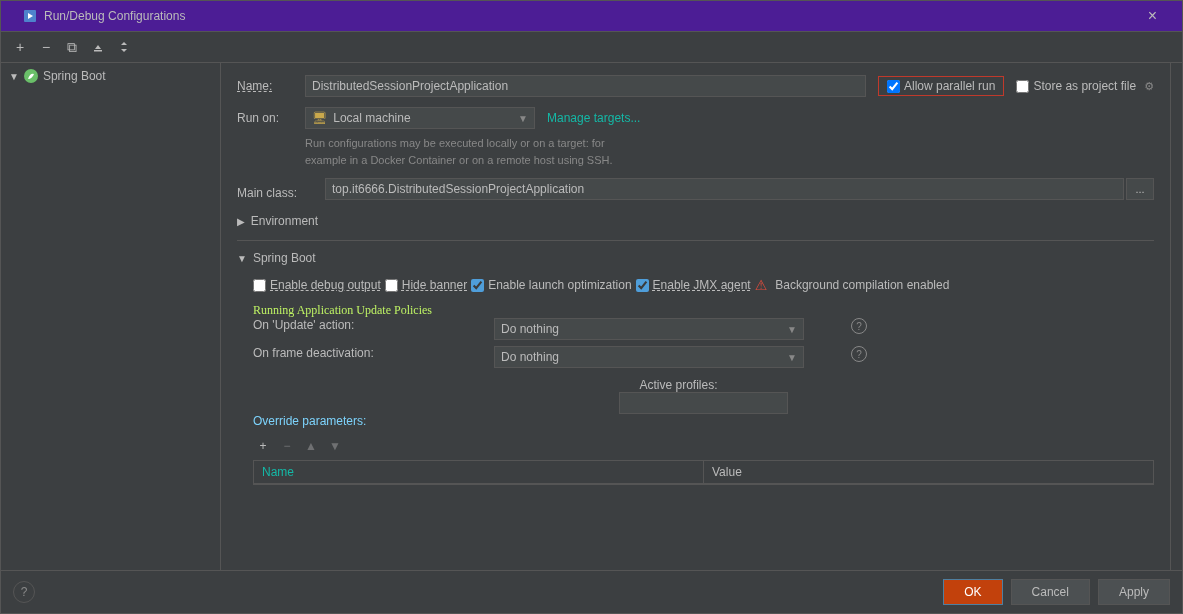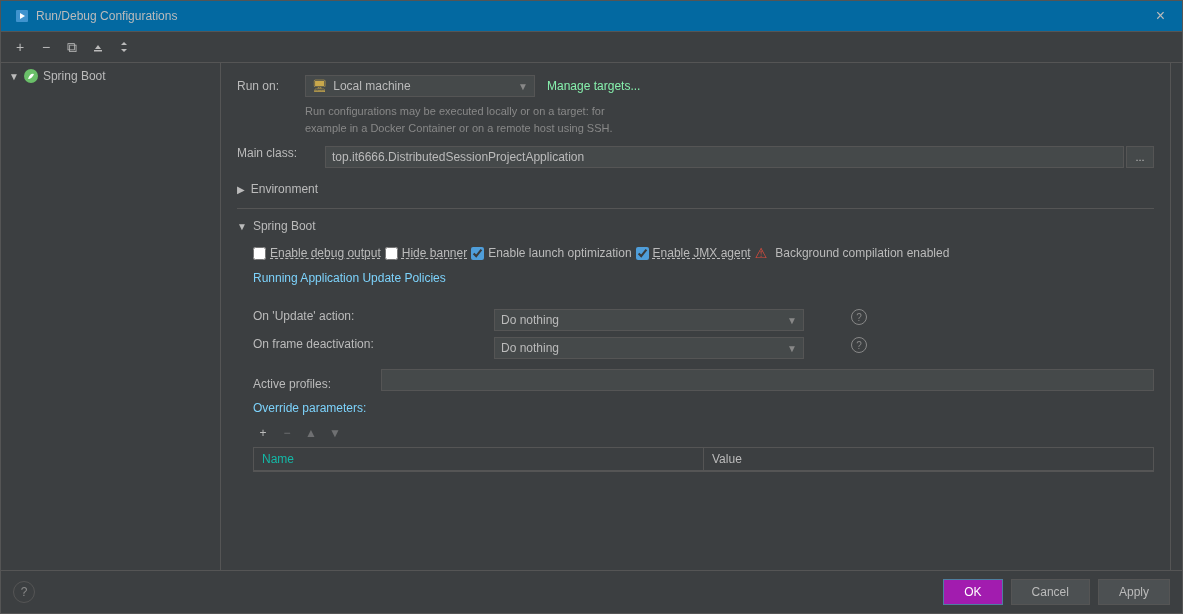--- a/index.html
+++ b/index.html
@@ -14,25 +14,25 @@
     }
     .dialog {
       width: 1183px;
       height: 614px;
       background: #3c3f41;
       border: 1px solid #555;
       display: flex;
       flex-direction: column;
     }
     .title-bar {
-      background: #0369a1;
+      background: #4c1d95;
       display: flex;
       align-items: center;
       justify-content: space-between;
-      padding: 4px 13px;
+      padding: 4px 21px;
       border-bottom: 1px solid #555;
       flex-shrink: 0;
     }
     .title-bar-left {
       display: flex;
       align-items: center;
       gap: 6px;
     }
     .title-bar-icon {
       width: 16px;
@@ -213,21 +213,21 @@
     }
     .select-wrapper .select-text {
       flex: 1;
       color: #bbbbbb;
     }
     .select-wrapper .arrow {
       color: #888;
       font-size: 10px;
     }
     .manage-targets-link {
-      color: #86efac;
+      color: #14b8a6;
       margin-left: 12px;
       cursor: pointer;
       text-decoration: none;
     }
     .description-text {
       color: #888;
       font-size: 11px;
       margin-left: 68px;
       margin-bottom: 10px;
       line-height: 1.5;
@@ -242,21 +242,21 @@
       cursor: pointer;
       color: #bbbbbb;
       border-bottom: 2px solid transparent;
     }
     .tab.active {
       color: #4f9eda;
       border-bottom: 2px solid #4f9eda;
     }
     .field-row {
       display: flex;
-      align-items: flex-start;
+      align-items: flex-end;
       margin-bottom: 10px;
     }
     .field-label {
       min-width: 80px;
       color: #bbbbbb;
       margin-right: 8px;
     }
     .field-input {
       flex: 1;
       background: #45494a;
@@ -316,22 +316,23 @@
       cursor: pointer;
     }
     .checkbox-label.underline {
       text-decoration: underline;
       text-decoration-style: dashed;
     }
     .update-policies {
       margin-bottom: 10px;
     }
     .update-policies-title {
-      color: #7dd3fc;
-      margin-bottom: 24px;
+      color: #bef264;
+      margin-bottom: 0;
+      font-family: Liberation Serif, serif;
     }
     .policy-row {
       display: flex;
       align-items: flex-start;
       margin-bottom: 6px;
       gap: 41px;
     }
     .policy-label {
       min-width: 200px;
       color: #bbbbbb;
@@ -362,22 +363,22 @@
       display: inline-flex;
       align-items: center;
       justify-content: center;
       color: #888;
       font-size: 10px;
       margin-left: 6px;
       cursor: pointer;
     }
     .profiles-row {
       display: flex;
-      align-items: flex-end;
-      margin-bottom: 10px;
+      align-items: center;
+      flex-direction: column;
     }
     .profiles-label {
       min-width: 120px;
       color: #bbbbbb;
       margin-right: 8px;
     }
     .profiles-input {
       flex: 1;
       background: #45494a;
       border: 1px solid #555;
@@ -462,21 +463,21 @@
     }
     .action-btn {
       padding: 5px 20px;
       border: 1px solid #555;
       background: #4c5052;
       color: #bbbbbb;
       cursor: pointer;
       font-size: 12px;
     }
     .action-btn.primary {
-      background: #a21caf;
+      background: #c2410c;
       border-color: #4f7fa0;
       color: white;
     }
     .scrollbar-area {
       width: 12px;
       background: #3c3f41;
       border-left: 1px solid #555;
       flex-shrink: 0;
     }
     .warn-icon {
@@ -539,20 +540,33 @@
               </svg>
             </div>
           </span>
           <span>Spring Boot</span>
         </div>
       </div>
     </div>
 
     <div class="config-panel">
 
+      <div class="name-row">
+        <span class="name-label">Name:</span>
+        <input class="name-input" type="text" value="DistributedSessionProjectApplication" style="">
+        <div class="parallel-run-box">
+          <input type="checkbox" id="parallel-run" checked="" style="">
+          <label for="parallel-run">Allow parallel run</label>
+        </div>
+        <div class="store-project-file">
+          <input type="checkbox" id="store-project" style="">
+          <label for="store-project">Store as project file</label>
+          <span style="color:#888; font-size:11px; margin-left:4px;">⚙</span>
+        </div>
+      </div>
 
       <div class="run-on-row">
         <span class="run-on-label">Run on:</span>
         <div class="select-wrapper">
           <span class="folder-icon">🖥</span>
           <span class="select-text">Local machine</span>
           <span class="arrow">▼</span>
         </div>
         <a class="manage-targets-link">Manage targets...</a>
       </div>

